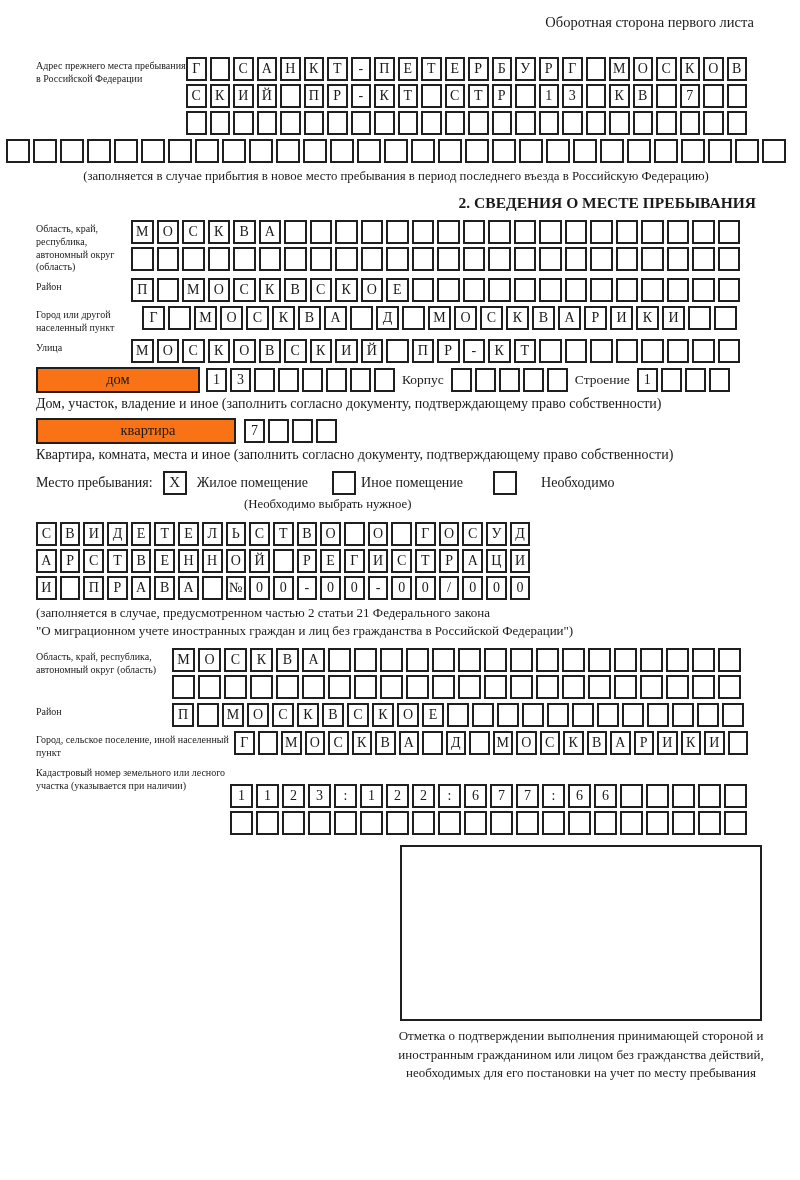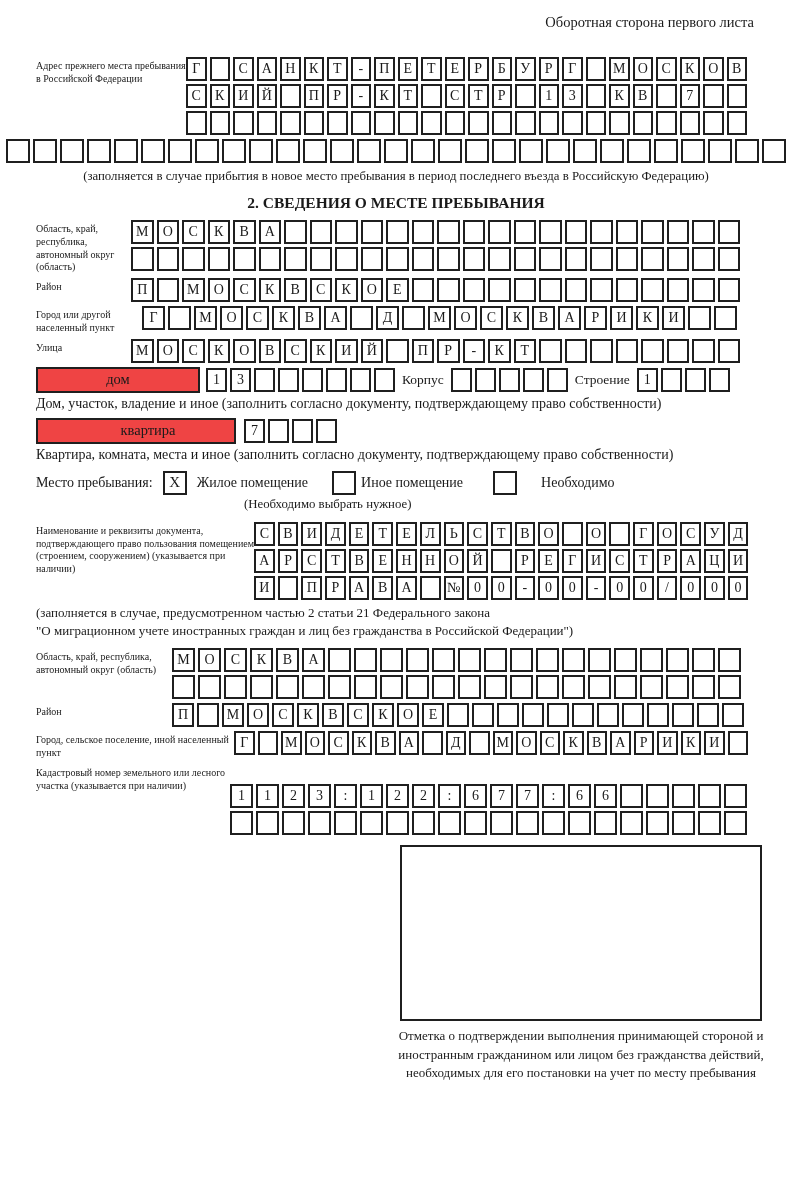--- a/index.html
+++ b/index.html
@@ -31,24 +31,24 @@
   .w-addr{width:150px}
   .w-a{width:95px}
   .w-city2{width:106px}
   .w-doc{width:218px}
   .w-r3a{width:136px}
   .w-city3{width:198px}
   .w-kad{width:194px}
 
   .full-row{margin-left:-30px;margin-top:1px;}
   .center-note{text-align:center;font-size:12.8px;margin:6px 0 4px 0;}
-  .sec-title{text-align:center;font-weight:bold;font-size:15.5px;margin:10px 0 8px 0;}
+  .sec-title{text-align:right;font-weight:bold;font-size:15.5px;margin:10px 0 8px 0;}
 
   .bigbox{flex:none;border:2px solid #1f1f1f;height:26px;display:flex;align-items:center;justify-content:center;
-          font-size:14.5px;background:#ef4444;box-sizing:border-box;}
+          font-size:14.5px;background:#f97316;box-sizing:border-box;}
   .houseline{display:flex;align-items:center;margin:4px 0 2px 0;}
   .inline-lbl{font-size:13.5px;white-space:nowrap;margin:0 7px;}
   .left-note{font-size:14px;margin:3px 0 6px 0;}
 
   .stayline{display:flex;align-items:center;margin:8px 0 2px 0;font-size:14px;}
   .ckbox{flex:none;width:24px;height:24px;border:2px solid #1f1f1f;display:flex;align-items:center;justify-content:center;
          font-size:15px;box-sizing:border-box;background:#fff;}
   .stay-hint{font-size:12.8px;margin:2px 0 10px 208px;}
 
   .sec3-note{font-size:13px;line-height:1.4;margin-bottom:8px;}
@@ -375,21 +375,20 @@
     <span class="ckbox" style="margin-left:10px;">X</span>
     <span style="margin-left:10px;">Жилое помещение</span>
     <span class="ckbox" style="margin-left:24px;"></span>
     <span style="margin-left:5px;">Иное помещение</span>
     <span class="ckbox" style="margin-left:30px;"></span>
     <span style="margin-left:24px;">Необходимо</span>
   </div>
   <div class="stay-hint">(Необходимо выбрать нужное)</div>
 
   <div class="row">
-    <div class="lbl w-doc">Наименование и реквизиты документа, подтверждающего право пользования помещением (строением, сооружением) (указывается при наличии)</div>
     <div class="rows-stack">
       <div class="cells bx-doc">
           <span class="cell">С</span>
           <span class="cell">В</span>
           <span class="cell">И</span>
           <span class="cell">Д</span>
           <span class="cell">Е</span>
           <span class="cell">Т</span>
           <span class="cell">Е</span>
           <span class="cell">Л</span>

